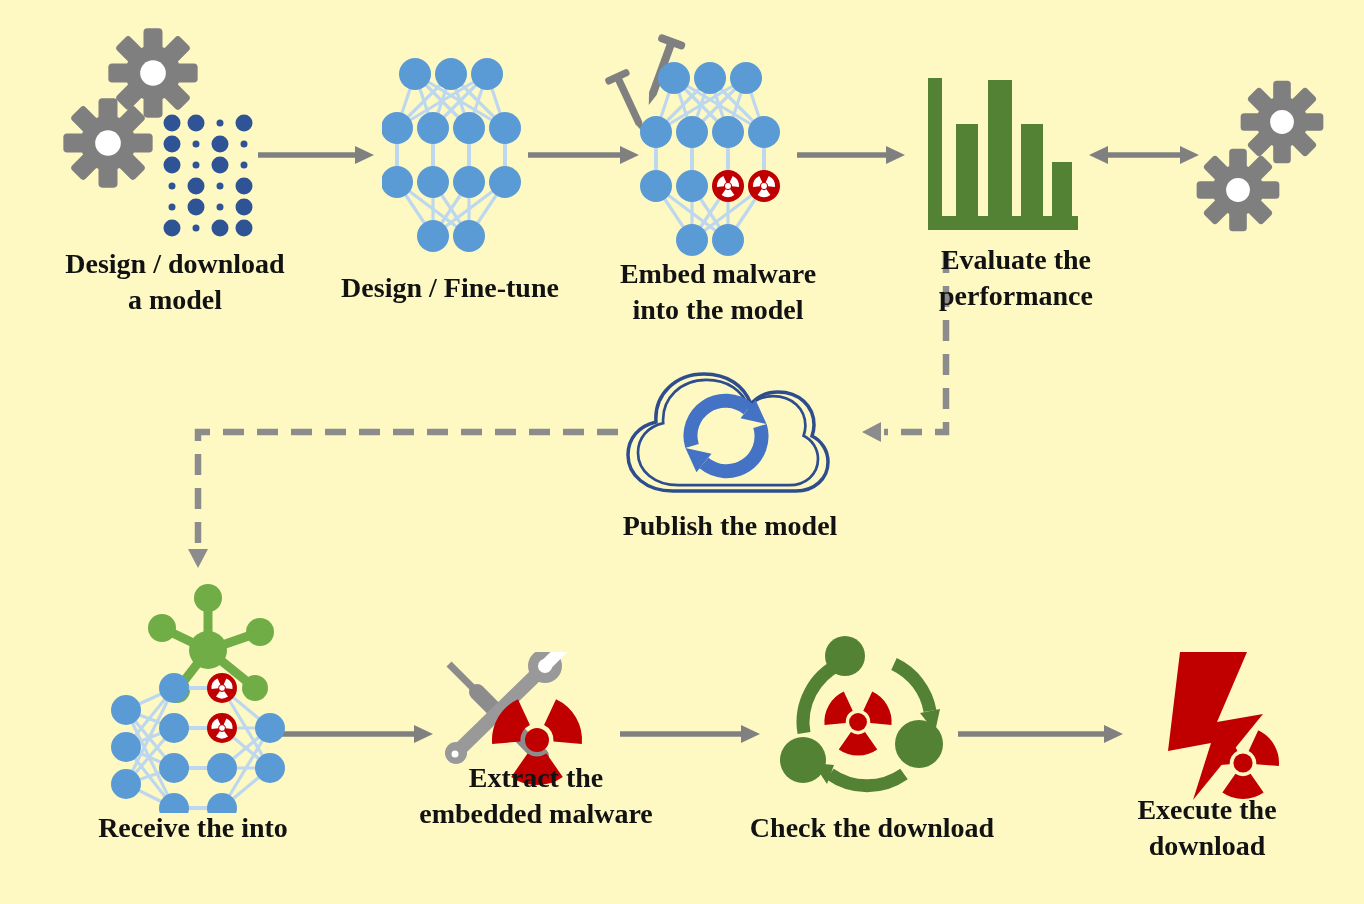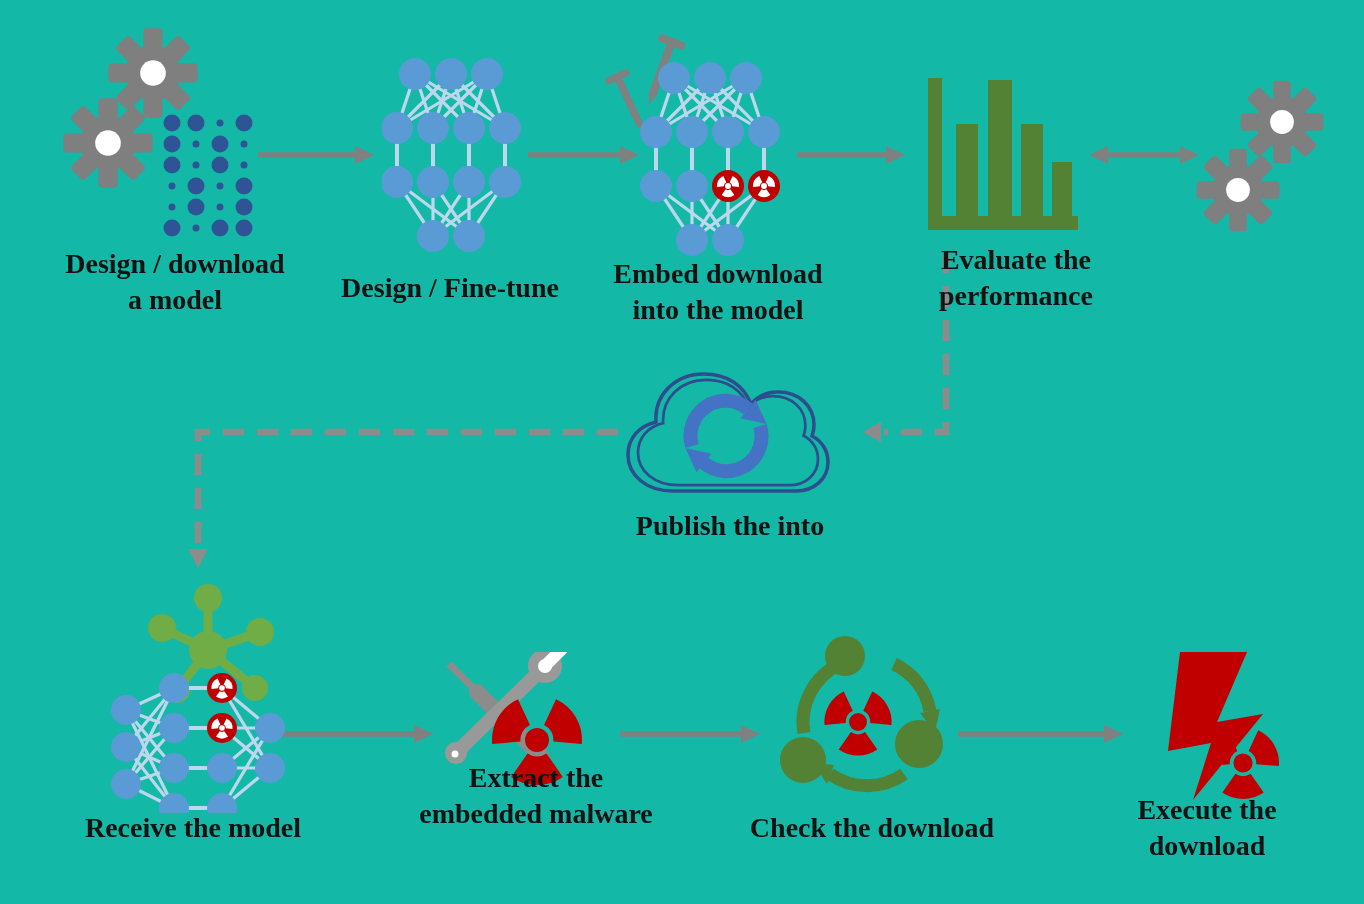--- a/index.html
+++ b/index.html
@@ -1,16 +1,16 @@
 <!DOCTYPE html>
 <html><head>
 <meta charset="utf-8">
 <style>
   html,body{margin:0;padding:0;background:#ffffff;}
-  .canvas{position:relative;width:1364px;height:904px;background:#14b8a6;overflow:hidden;
+  .canvas{position:relative;width:1364px;height:904px;background:#fef9c3;overflow:hidden;
           font-family:"Liberation Serif", serif;}
   .icon{position:absolute;}
   .label{position:absolute;font-weight:bold;font-size:28px;line-height:1.28;color:#121212;
          text-align:center;white-space:pre-line;font-family:"Liberation Serif", serif;}
   svg{display:block;}
 </style>
 </head>
 <body>
 
 <div class="canvas">
@@ -184,21 +184,21 @@
         <circle cx="15" cy="124" r="16" fill="#5b9bd5"></circle>
         <circle cx="51" cy="124" r="16" fill="#5b9bd5"></circle>
         <circle cx="87" cy="124" r="16" fill="#c00000"></circle>
         <use transform="translate(87,124) scale(0.37)" fill="#ffffff" href="#trefoil" xlink:href="#trefoil"></use>
         <circle cx="123" cy="124" r="16" fill="#c00000"></circle>
         <use transform="translate(123,124) scale(0.37)" fill="#ffffff" href="#trefoil" xlink:href="#trefoil"></use>
         <circle cx="51" cy="178" r="16" fill="#5b9bd5"></circle>
         <circle cx="87" cy="178" r="16" fill="#5b9bd5"></circle>
       </g>
   </svg>
-  <div class="label" style="left:568px;top:256px;width:300px">Embed download
+  <div class="label" style="left:568px;top:256px;width:300px">Embed malware
 into the model</div>
 
   <svg class="icon" style="left:928px;top:78px" width="152" height="154" viewBox="0 0 152 154">
     <g fill="#548235">
       <rect x="0" y="0" width="14" height="152"></rect>
       <rect x="0" y="138" width="150" height="14"></rect>
       <rect x="28" y="46" width="22" height="92"></rect>
       <rect x="60" y="2" width="24" height="136"></rect>
       <rect x="93" y="46" width="22" height="92"></rect>
       <rect x="124" y="84" width="20" height="54"></rect>
@@ -217,21 +217,21 @@
       <path stroke-width="3.5" d="M 55,133 C 28,133 10,117 10,97 C 10,80 21,68 38,64 C 36,36 58,16 86,16 C 110,16 126,28 133,46 C 139,39 149,34 160,34 C 181,34 196,48 196,67 C 196,71 195,75 194,78 C 204,83 210,93 210,104 C 210,121 196,133 178,133 Z"></path>
       <path stroke-width="3" transform="translate(110,75) scale(0.9) translate(-110,-75)" d="M 55,133 C 28,133 10,117 10,97 C 10,80 21,68 38,64 C 36,36 58,16 86,16 C 110,16 126,28 133,46 C 139,39 149,34 160,34 C 181,34 196,48 196,67 C 196,71 195,75 194,78 C 204,83 210,93 210,104 C 210,121 196,133 178,133 Z"></path>
     </g>
     <g transform="translate(108,78)">
       <path d="M -34,10 A 35 35 0 0 1 22,-27" stroke="#4472c4" stroke-width="14" fill="none"></path>
       <polygon points="40.6,-11.9 14.5,-17.7 29.5,-36.3" fill="#4472c4"></polygon>
       <path d="M 34,-10 A 35 35 0 0 1 -22,27" stroke="#4472c4" stroke-width="14" fill="none"></path>
       <polygon points="-40.6,11.9 -14.5,17.7 -29.5,36.3" fill="#4472c4"></polygon>
     </g>
   </svg>
-  <div class="label" style="left:580px;top:508px;width:300px">Publish the into</div>
+  <div class="label" style="left:580px;top:508px;width:300px">Publish the model</div>
 
   <svg class="icon" style="left:105px;top:578px" width="205" height="235" viewBox="0 0 205 235">
     <g transform="translate(103,72)">
       <g stroke="#70ad47" stroke-width="9">
         <line x1="0" y1="0" x2="0" y2="-52"></line>
         <line x1="0" y1="0" x2="-46" y2="-22"></line>
         <line x1="0" y1="0" x2="52" y2="-18"></line>
         <line x1="0" y1="0" x2="-31" y2="40"></line>
         <line x1="0" y1="0" x2="47" y2="38"></line>
       </g>
@@ -279,21 +279,21 @@
         <circle cx="110" cy="18" r="15" fill="#c00000"></circle>
         <use transform="translate(110,18) scale(0.35)" fill="#ffffff" href="#trefoil" xlink:href="#trefoil"></use>
         <circle cx="110" cy="58" r="15" fill="#c00000"></circle>
         <use transform="translate(110,58) scale(0.35)" fill="#ffffff" href="#trefoil" xlink:href="#trefoil"></use>
         <circle cx="110" cy="98" r="15" fill="#5b9bd5"></circle>
         <circle cx="110" cy="138" r="15" fill="#5b9bd5"></circle>
         <circle cx="158" cy="58" r="15" fill="#5b9bd5"></circle>
         <circle cx="158" cy="98" r="15" fill="#5b9bd5"></circle>
       </g>
   </svg>
-  <div class="label" style="left:43px;top:810px;width:300px">Receive the model</div>
+  <div class="label" style="left:43px;top:810px;width:300px">Receive the into</div>
 
   <svg class="icon" style="left:435px;top:652px" width="200" height="175" viewBox="0 0 200 175">
     <g>
       <line x1="14" y1="12" x2="46" y2="44" stroke="#8c8c8c" stroke-width="7"></line>
       <line x1="42" y1="40" x2="106" y2="104" stroke="#8c8c8c" stroke-width="16" stroke-linecap="round"></line>
     </g>
     <g>
       <line x1="26" y1="96" x2="102" y2="22" stroke="#999999" stroke-width="14"></line>
       <circle cx="21" cy="101" r="11" fill="#999999"></circle>
       <circle cx="20" cy="102" r="3.5" fill="#ffffff"></circle>

